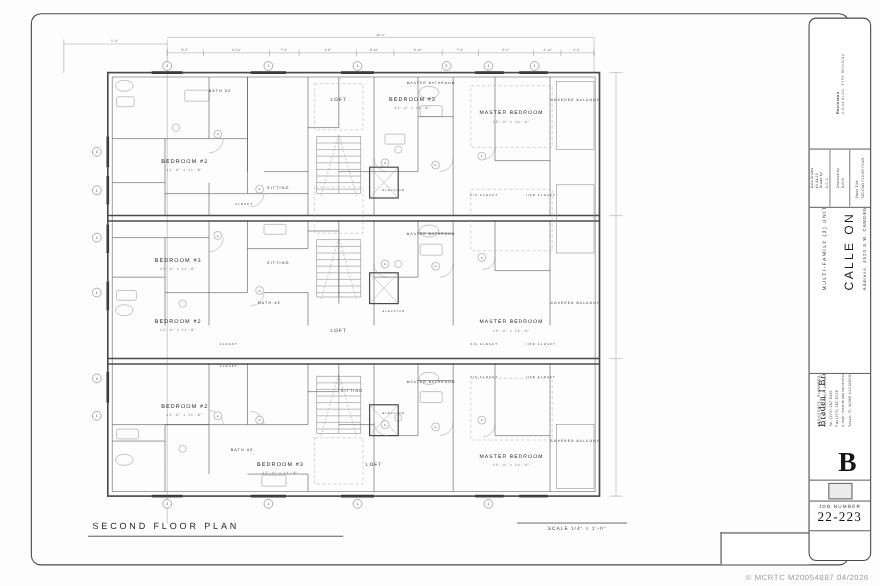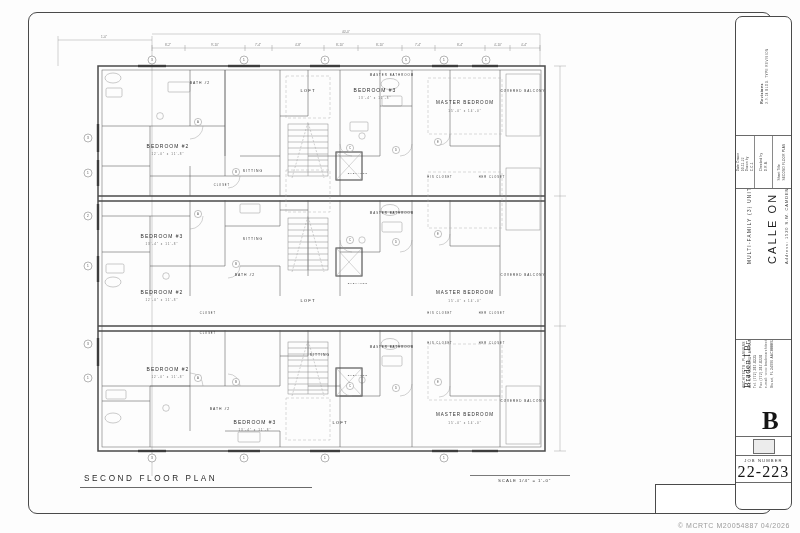--- a/index.html
+++ b/index.html
@@ -55,21 +55,21 @@
      font-family:"Liberation Serif",serif;font-weight:700;color:#151515;
      line-height:1;letter-spacing:0;}
 
   .tb-sheetno{height:34px;text-align:center;padding-top:2px;}
   .tb-sheetno .cap{font-size:4.2px;letter-spacing:1.3px;color:#3a3a3a;display:block;}
   .tb-sheetno .val{font-size:13px;letter-spacing:1px;color:#151515;display:block;
      line-height:1.15;font-family:"Liberation Serif",serif;}
   .tb-sheetno .of{font-size:4.2px;letter-spacing:1.1px;color:#3a3a3a;display:block;}
   .tb-job{height:24px;text-align:center;padding-top:2px;}
   .tb-job .cap{font-size:4.2px;letter-spacing:1.1px;color:#3a3a3a;display:block;}
-  .tb-job .val{font-size:16px;letter-spacing:1.1px;color:#151515;display:block;
+  .tb-job .val{font-size:12px;letter-spacing:1.1px;color:#151515;display:block;
      font-family:"Liberation Serif",serif;}
   .tb-seal{flex:1;position:relative;border-bottom:none;}
 
   
   .plan{position:absolute;left:40px;top:26px;width:690px;height:450px;}
   .plan svg{display:block;}
 
   
   .plan-title{position:absolute;left:84px;top:474px;font-size:8.2px;
      letter-spacing:2.6px;color:#2a2a2a;}

